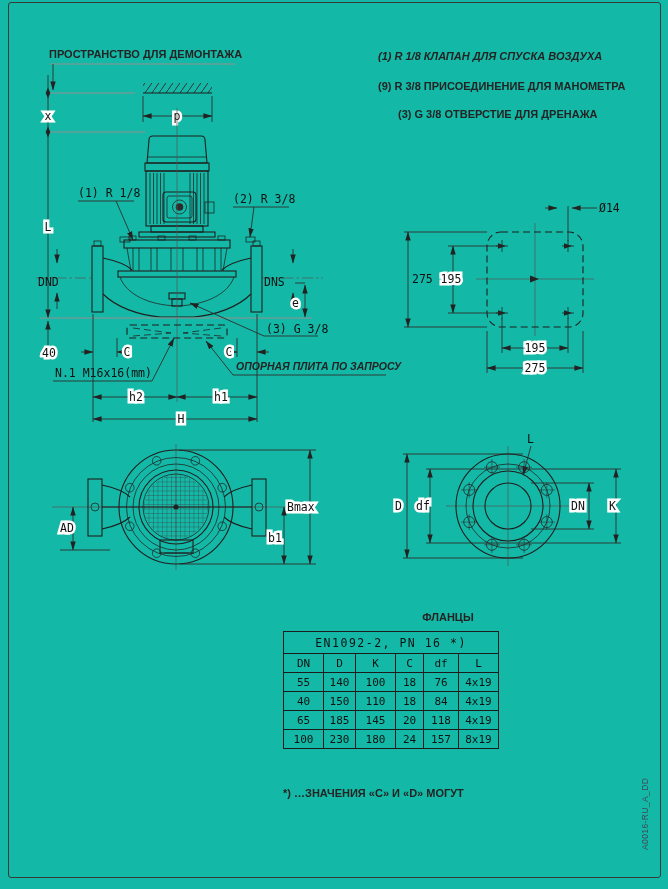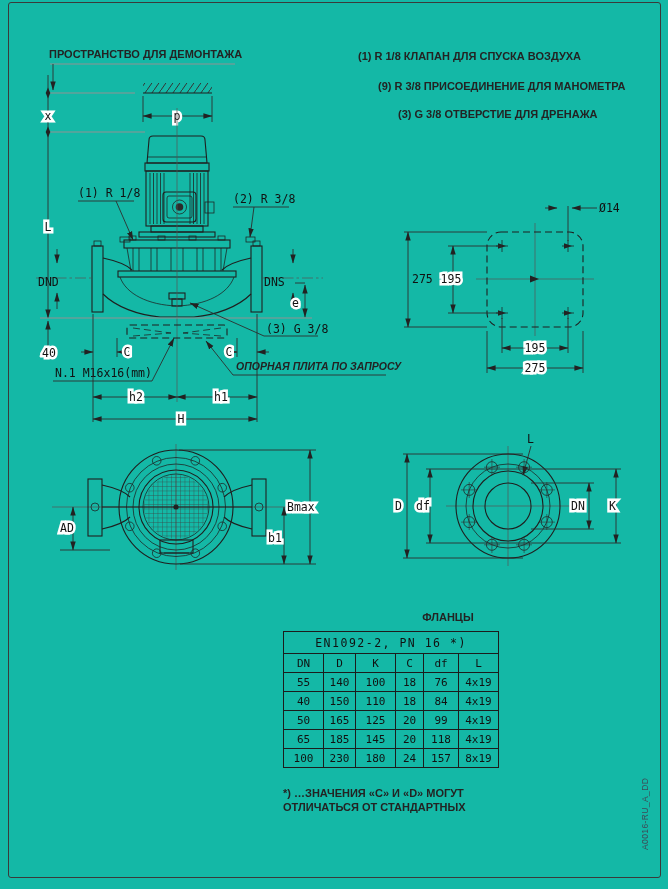--- a/index.html
+++ b/index.html
@@ -33,28 +33,27 @@
   .ftable .title-cell{height:21px;letter-spacing:1.5px;font-size:11.5px;}
   .ftable{border:1.4px solid #1c1c1c;}
 </style>
 </head>
 <body>
 
 <div class="page">
   <div class="frame"></div>
 
   <div class="sans" style="left:49px;top:48px;">ПРОСТРАНСТВО ДЛЯ ДЕМОНТАЖА</div>
-  <div class="sans" style="left:358px;top:50px;">(1) R 1/8 КЛАПАН ДЛЯ СПУСКА ВОЗДУХА</div>
+  <div class="sans" style="left:378px;top:50px;font-style:italic;">(1) R 1/8 КЛАПАН ДЛЯ СПУСКА ВОЗДУХА</div>
   <div class="sans" style="left:378px;top:80px;">(9) R 3/8 ПРИСОЕДИНЕНИЕ ДЛЯ МАНОМЕТРА</div>
   <div class="sans" style="left:398px;top:108px;">(3) G 3/8 ОТВЕРСТИЕ ДЛЯ ДРЕНАЖА</div>
   <div class="sans small" style="left:236px;top:360px;font-style:italic;">ОПОРНАЯ ПЛИТА ПО ЗАПРОСУ</div>
   <div class="sans caption" style="left:398px;top:611px;">ФЛАНЦЫ</div>
   <div class="sans footnote" style="left:283px;top:786px;">
     <div>*) …ЗНАЧЕНИЯ «С» И «D» МОГУТ</div>
-    <div>ОТЛИЧАТЬСЯ ОТ СТАНДАРТНЫХ</div>
   </div>
   <div class="doccode">A0016-RU_A_DD</div>
 
   <svg class="canvas" width="668" height="889" viewBox="0 0 668 889">
     <defs>
       <marker id="mE" markerWidth="10" markerHeight="8" refX="8.6" refY="4" orient="auto" markerUnits="userSpaceOnUse">
         <path d="M0,1.3 L9,4 L0,6.7 Z" fill="#222"></path>
       </marker>
       <marker id="mS" markerWidth="10" markerHeight="8" refX="1.4" refY="4" orient="auto" markerUnits="userSpaceOnUse">
         <path d="M10,1.3 L1,4 L10,6.7 Z" fill="#222"></path>
@@ -332,28 +331,20 @@
         </tr>
         <tr>
           <td>40</td>
           <td>150</td>
           <td>110</td>
           <td>18</td>
           <td>84</td>
           <td>4x19</td>
         </tr>
         <tr>
-          <td>50</td>
-          <td>165</td>
-          <td>125</td>
-          <td>20</td>
-          <td>99</td>
-          <td>4x19</td>
-        </tr>
-        <tr>
           <td>65</td>
           <td>185</td>
           <td>145</td>
           <td>20</td>
           <td>118</td>
           <td>4x19</td>
         </tr>
         <tr>
           <td>100</td>
           <td>230</td>

